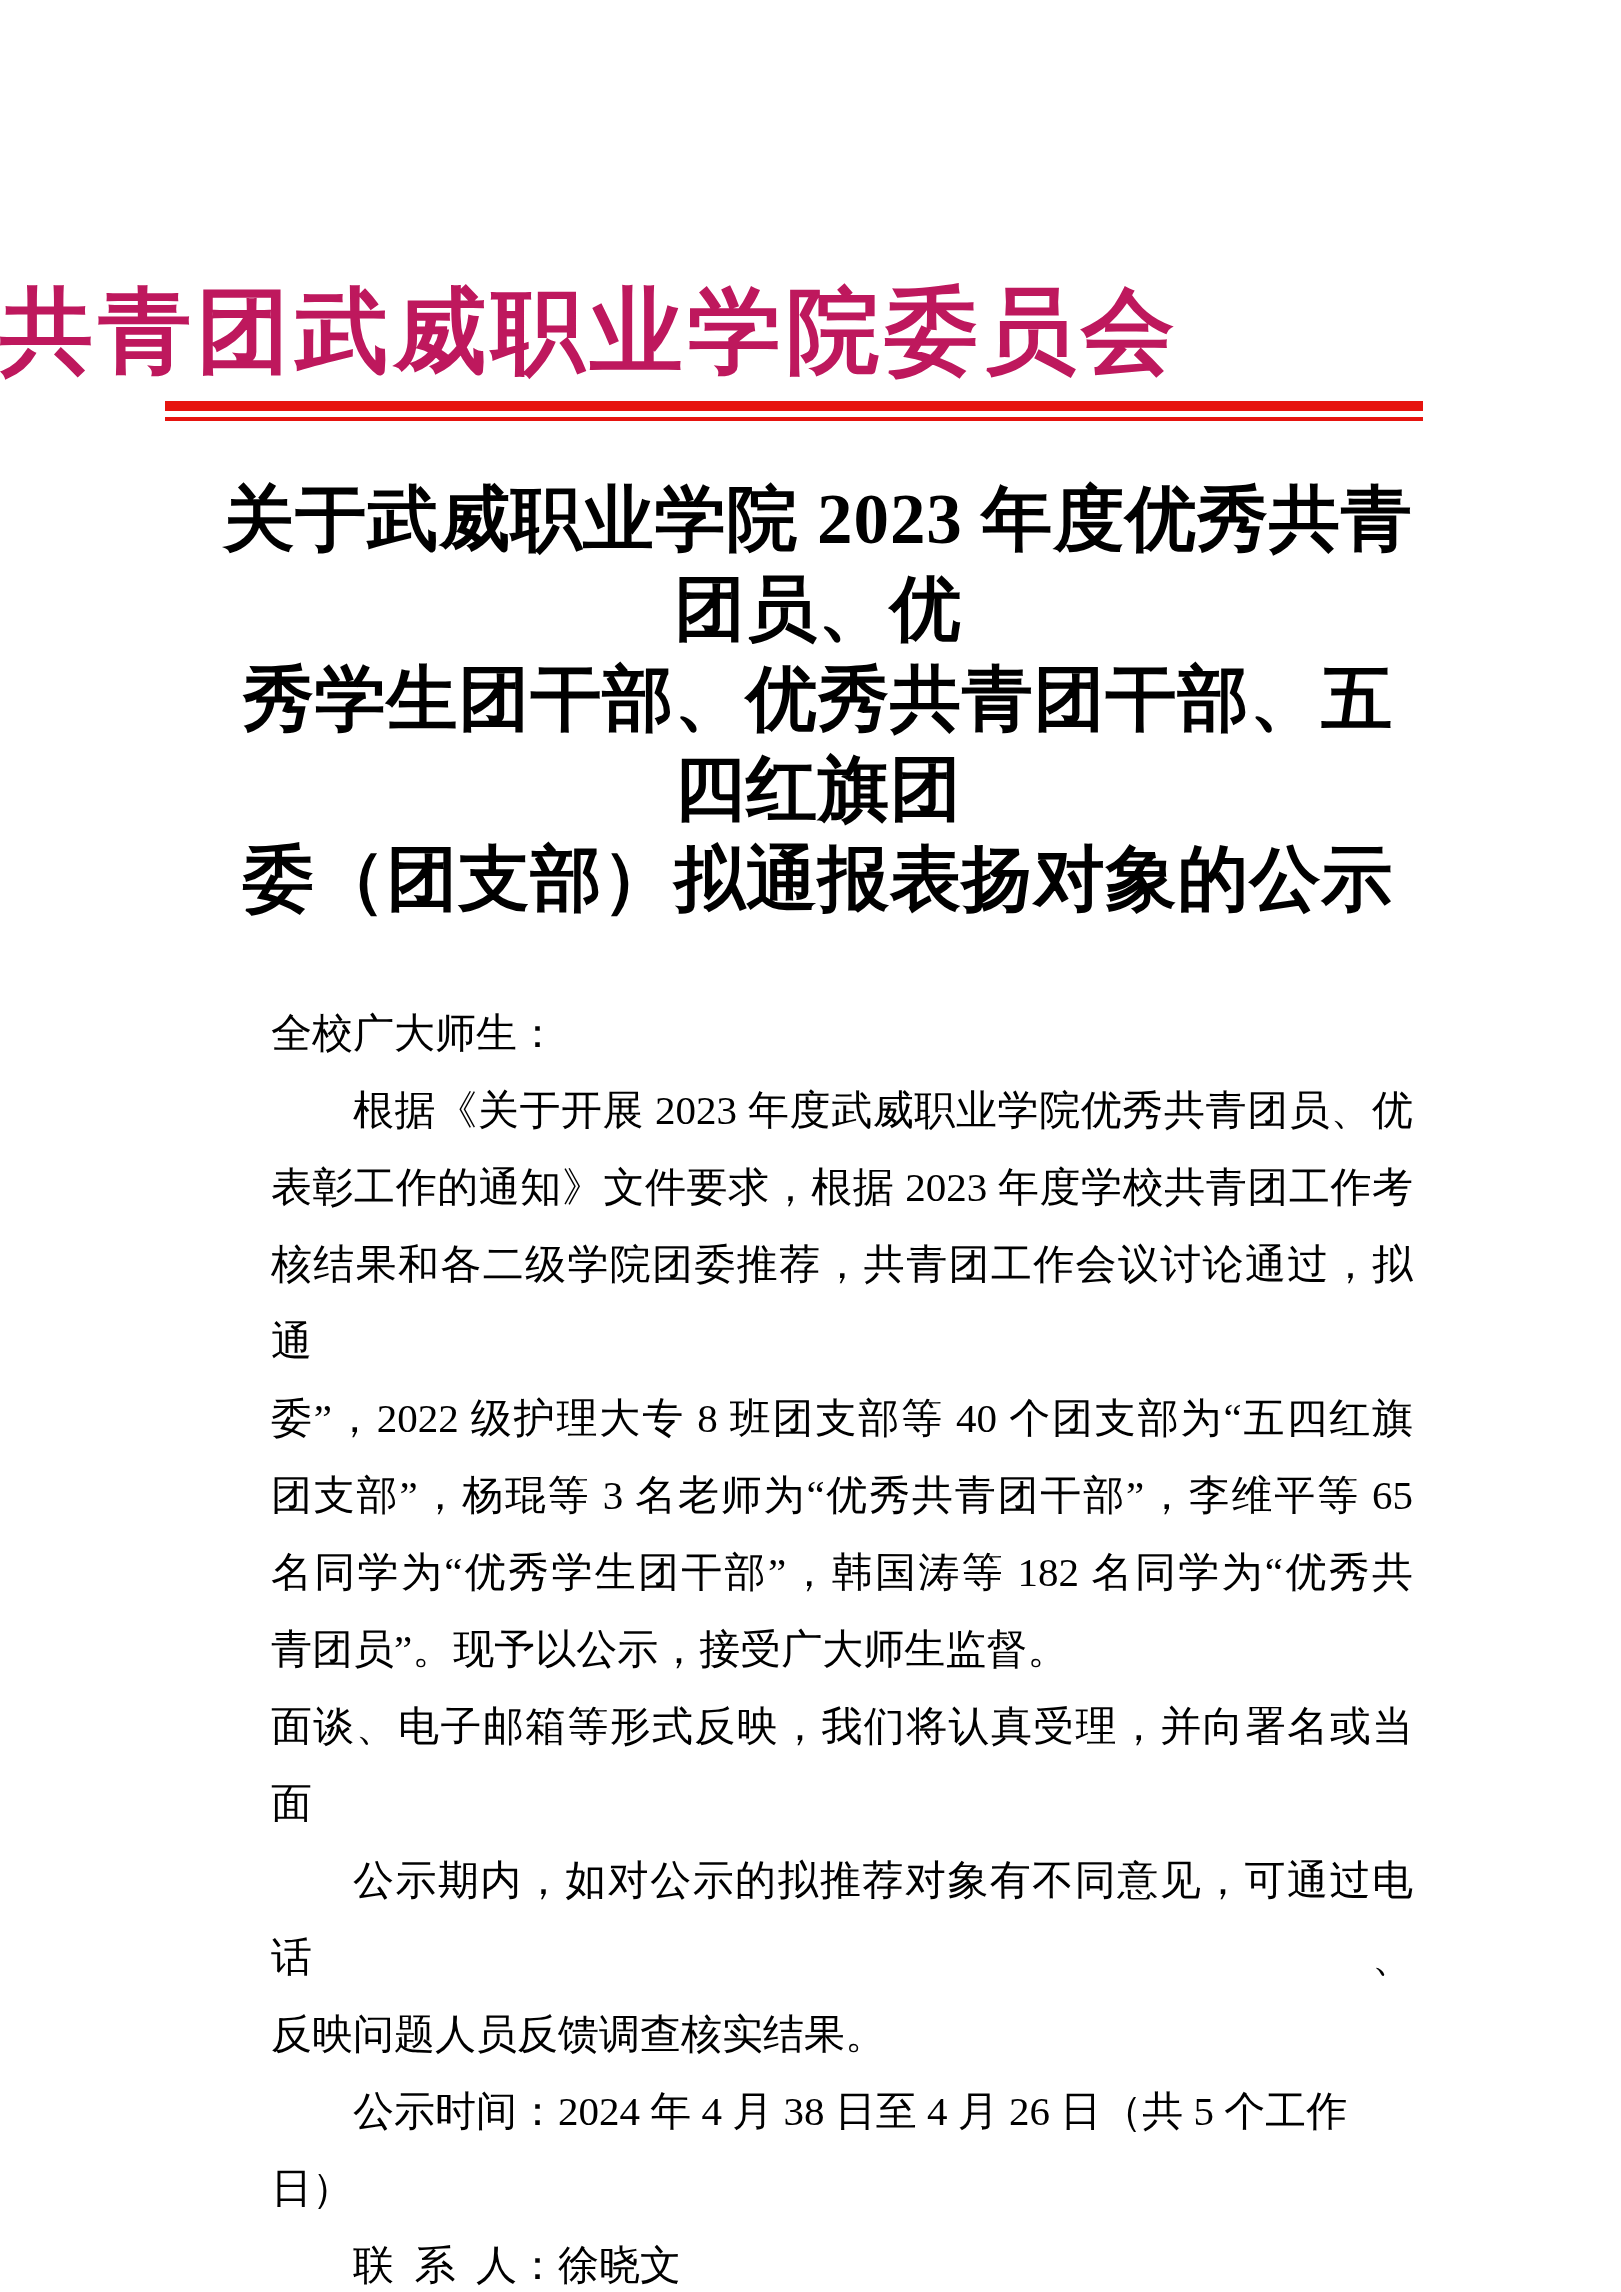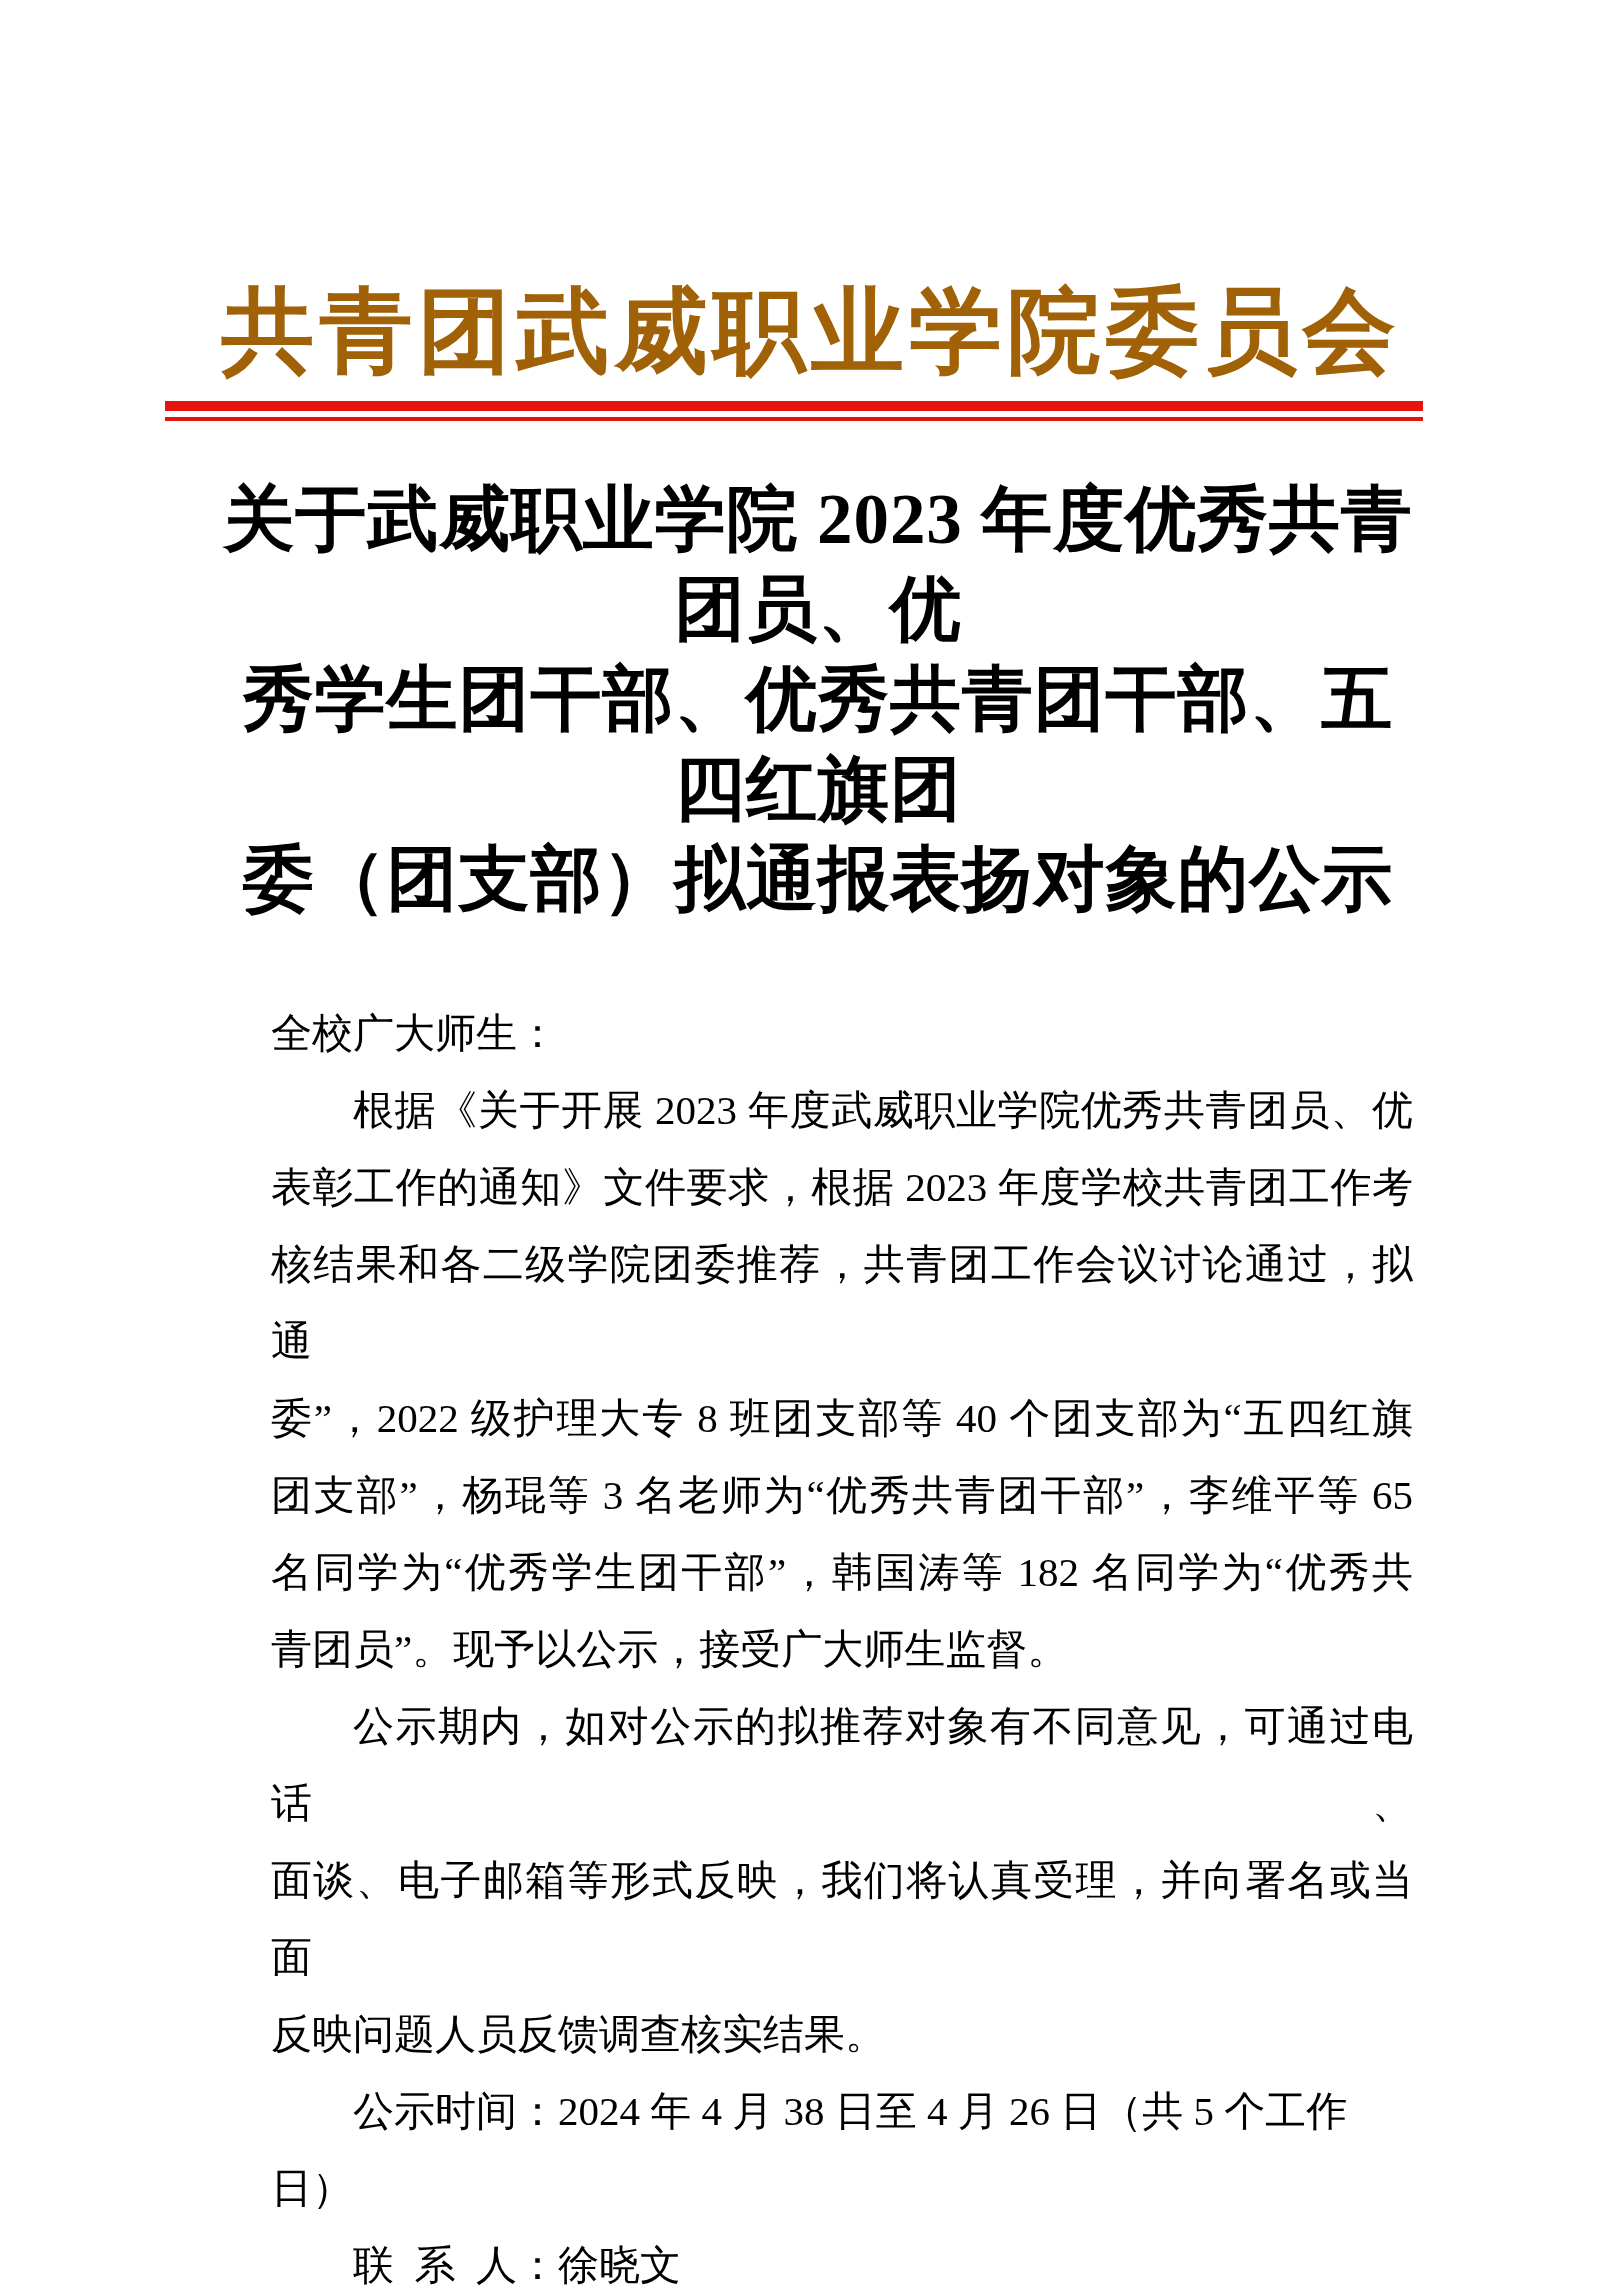--- a/index.html
+++ b/index.html
@@ -10,25 +10,25 @@
     background: #ffffff;
     font-family: "Liberation Serif", "DejaVu Serif", serif;
     color: #000000;
     box-sizing: border-box;
     padding-top: 267px;
     overflow: hidden;
   }
   
   .org-title {
     width: 100%;
-    text-align: center;
+    text-align: left;
     font-size: 93px;
     line-height: 129px;
     font-weight: bold;
-    color: #a16207;
+    color: #be185d;
     letter-spacing: 5.3px;
     white-space: nowrap;
   }
   
   .rule-band { margin-left: 165px; width: 1258px; }
   .rule { background: #e6140f; }
   .rule.thick { height: 9.8px; }
   .rule.thin  { height: 3.6px; }
   .top-band .thick { margin-top: 5.3px; }
   .top-band .thin  { margin-top: 6.2px; }
@@ -85,22 +85,22 @@
     <div class="line short">全校广大师生：</div>
 
     <div class="line indent">根据《关于开展 2023 年度武威职业学院优秀共青团员、优</div>
     <div class="line">表彰工作的通知》文件要求，根据 2023 年度学校共青团工作考</div>
     <div class="line">核结果和各二级学院团委推荐，共青团工作会议讨论通过，拟通</div>
     <div class="line">委”，2022 级护理大专 8 班团支部等 40 个团支部为“五四红旗</div>
     <div class="line">团支部”，杨琨等 3 名老师为“优秀共青团干部”，李维平等 65</div>
     <div class="line">名同学为“优秀学生团干部”，韩国涛等 182 名同学为“优秀共</div>
     <div class="line short">青团员”。现予以公示，接受广大师生监督。</div>
 
+    <div class="line">面谈、电子邮箱等形式反映，我们将认真受理，并向署名或当面</div>
     <div class="line indent">公示期内，如对公示的拟推荐对象有不同意见，可通过电话、</div>
-    <div class="line">面谈、电子邮箱等形式反映，我们将认真受理，并向署名或当面</div>
     <div class="line short">反映问题人员反馈调查核实结果。</div>
 
     <div class="line short indent">公示时间：2024 年 4 月 38 日至 4 月 26 日（共 5 个工作日）</div>
     <div class="line short indent">联 系 人：徐晓文</div>
     <div class="line short indent">联系电话：0935-6975061</div>
   </div>
 
   <div class="rule-band bottom-band">
     <div class="rule thin"></div>
     <div class="rule thick"></div>

